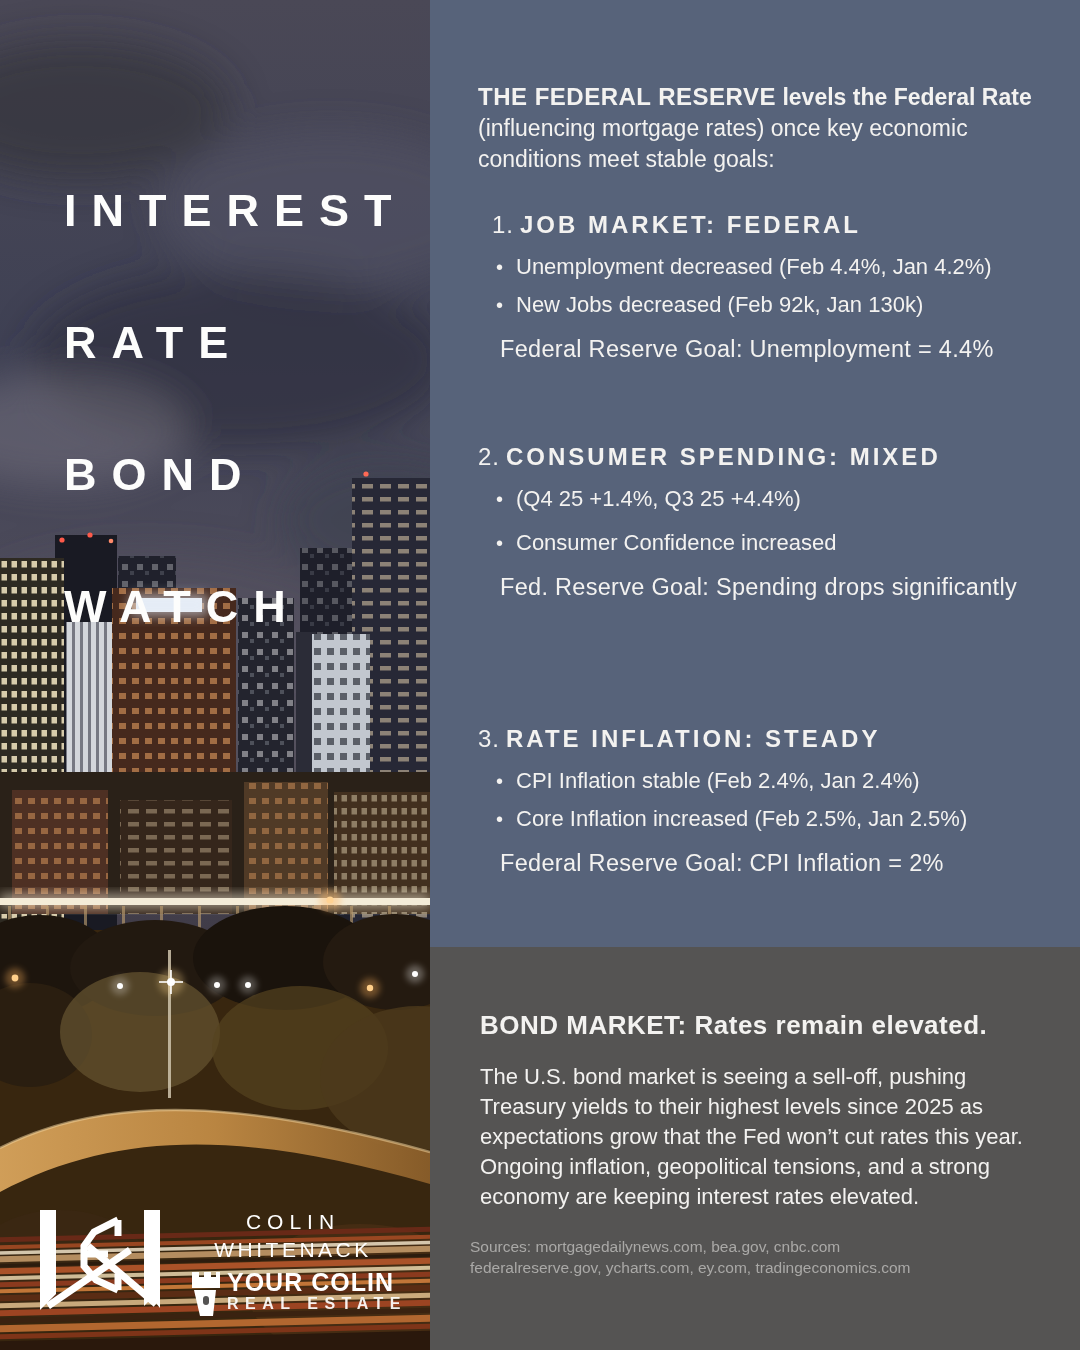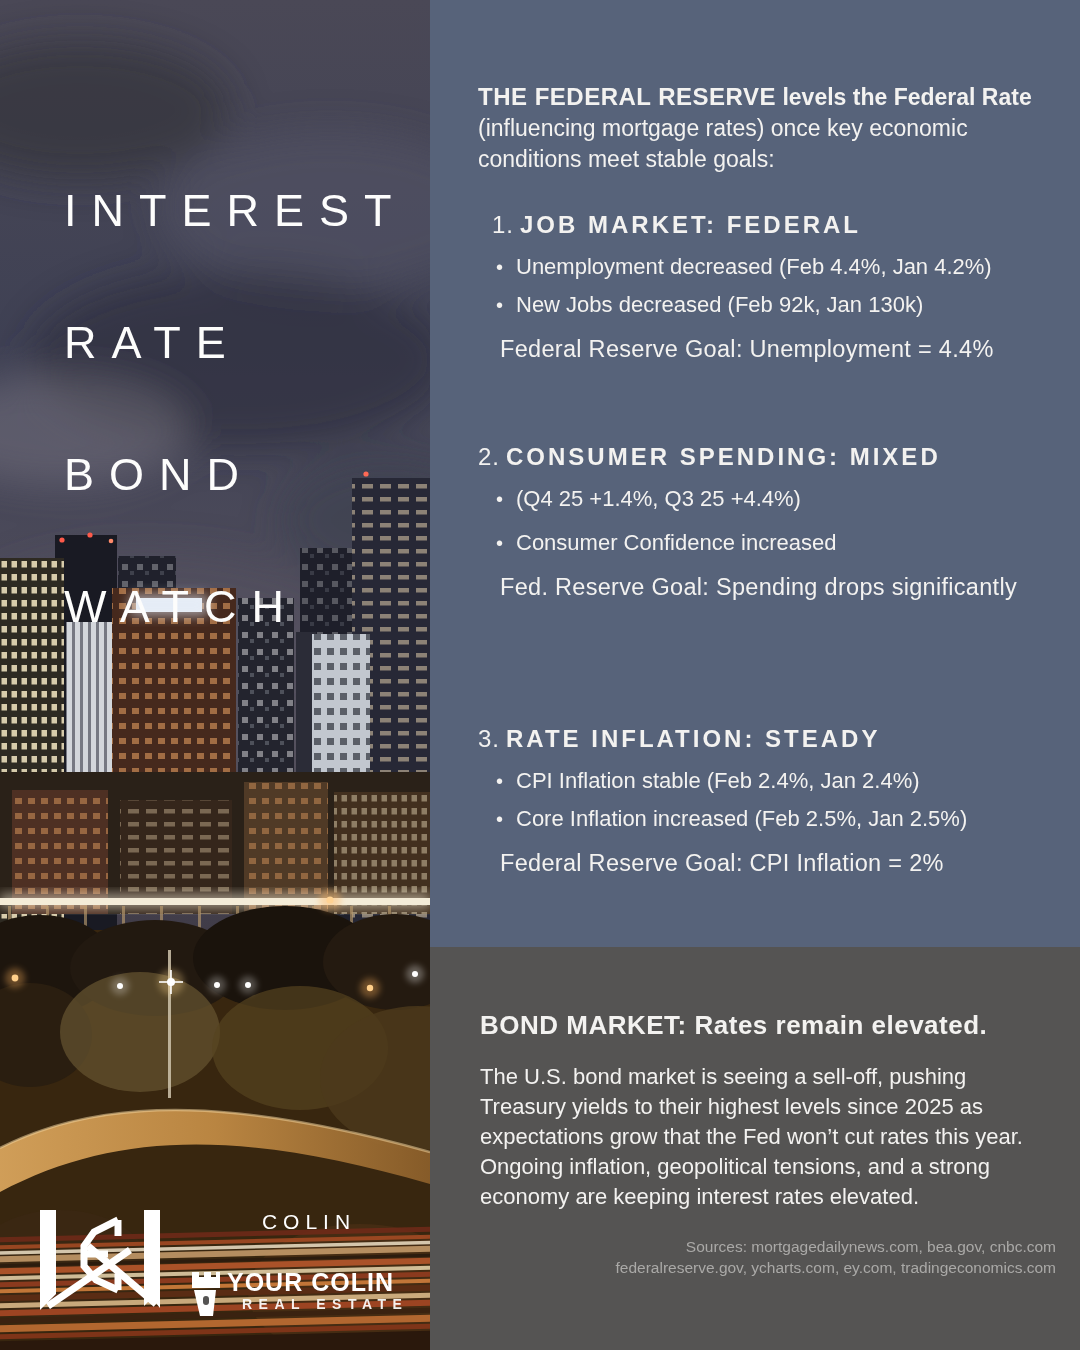--- a/index.html
+++ b/index.html
@@ -7,21 +7,21 @@
     position:relative;width:1080px;height:1350px;overflow:hidden;
     font-family:"Liberation Sans",sans-serif;color:#f3f2f0;
     background:#2c2c34;margin:0 auto;
   }
   
   #photo{position:absolute;left:0;top:0;width:430px;height:1350px;overflow:hidden;}
   #photo svg{display:block;}
   
   .headline{
     position:absolute;left:64px;top:112px;z-index:5;
-    font-size:45px;font-weight:normal;letter-spacing:15px;
+    font-size:45px;font-weight:bold;letter-spacing:15px;
     line-height:66px;color:#fdfdfc;white-space:pre-line;
   }
   .headline div{margin:0;}
   
   .panel-blue{position:absolute;left:430px;top:0;width:650px;height:947px;}
   .panel-gray{position:absolute;left:430px;top:947px;width:650px;height:403px;}
   
   .intro{position:absolute;left:478px;top:58px;width:584px;font-size:23px;line-height:31px;}
   .intro b{font-size:24px;font-weight:bold;letter-spacing:0.5px;}
   .intro .semi{font-weight:bold;}
@@ -36,34 +36,34 @@
   .bullets{margin-top:12px;}
   .bullet{display:flex;padding-left:18px;margin-bottom:8px;font-size:22px;line-height:30px;}
   .bullet .dot{width:20px;flex:0 0 20px;font-size:20px;}
   .bullet .bt span{display:block;}
   .goal{margin-top:16px;margin-left:22px;font-size:23.5px;letter-spacing:0.3px;}
   
   .bond{position:absolute;left:480px;top:1008px;width:562px;}
   .bond-head{font-size:26px;font-weight:bold;letter-spacing:0.5px;line-height:34px;}
   .bond-body{margin-top:20px;font-size:22px;line-height:30px;}
   .sources{
-    position:absolute;left:470px;top:1236px;width:586px;text-align:right;
+    position:absolute;left:470px;top:1236px;width:586px;text-align:left;
     font-size:15.5px;line-height:21px;color:#aaa9a7;
   }
   
   .branding{position:absolute;left:0;top:1200px;width:430px;height:150px;z-index:6;}
   .logo-mark{position:absolute;left:38px;top:10px;}
-  .agent-name{position:absolute;left:204px;top:8px;width:210px;text-align:center;color:#fff;}
+  .agent-name{position:absolute;left:188px;top:8px;width:210px;text-align:center;color:#fff;}
   .agent-name .l1{font-size:21px;letter-spacing:6px;line-height:28px;}
   .agent-name .l2{font-size:21px;letter-spacing:3.5px;line-height:28px;}
   .brand-row{position:absolute;left:190px;top:68px;width:230px;color:#fff;}
   .castle-icon{position:absolute;left:0;top:2px;}
   .brand-text{position:absolute;left:37px;top:0;}
   .brand-name{font-size:25px;font-weight:bold;letter-spacing:1px;line-height:28px;}
-  .brand-sub{font-size:14px;font-weight:bold;letter-spacing:6.5px;line-height:14px;margin-top:1px;opacity:.92;margin-left:15px;}
+  .brand-sub{font-size:16px;font-weight:bold;letter-spacing:6.5px;line-height:14px;margin-top:1px;opacity:.92;}
 </style>
 </head>
 <body>
 
 <div id="canvas">
 
   <div id="photo">
     <svg width="430" height="1350" viewBox="0 0 430 1350" xmlns="http://www.w3.org/2000/svg">
       <defs>
         <linearGradient id="sky" x1="0" y1="0" x2="0" y2="1">
@@ -350,20 +350,21 @@
       <g stroke="#ffffff" stroke-width="7" fill="none">
         <path d="M80,10 L56,22 L46,36 L46,56 L58,70 L80,80"></path>
         <path d="M46,44 H70"></path>
         <path d="M80,10 V26 M80,64 V80"></path>
         <path d="M50,36 L118,94"></path>
         <path d="M92,40 L10,96"></path>
       </g>
     </svg>
     <div class="agent-name">
       <div class="l1">COLIN</div>
+      <div class="l2">WHITENACK</div>
     </div>
     <div class="brand-row">
       <svg class="castle-icon" width="32" height="46" viewBox="0 0 32 46">
         <g fill="#ffffff">
           <path d="M2,2 h7 v5 h5 v-5 h7 v5 h5 v-5 h4 v16 h-28 Z"></path>
           <path d="M4,20 h22 l-3,26 h-13 Z"></path>
         </g>
         <rect x="13" y="26" width="6" height="9" rx="3" fill="#555453"></rect>
       </svg>
       <div class="brand-text">

